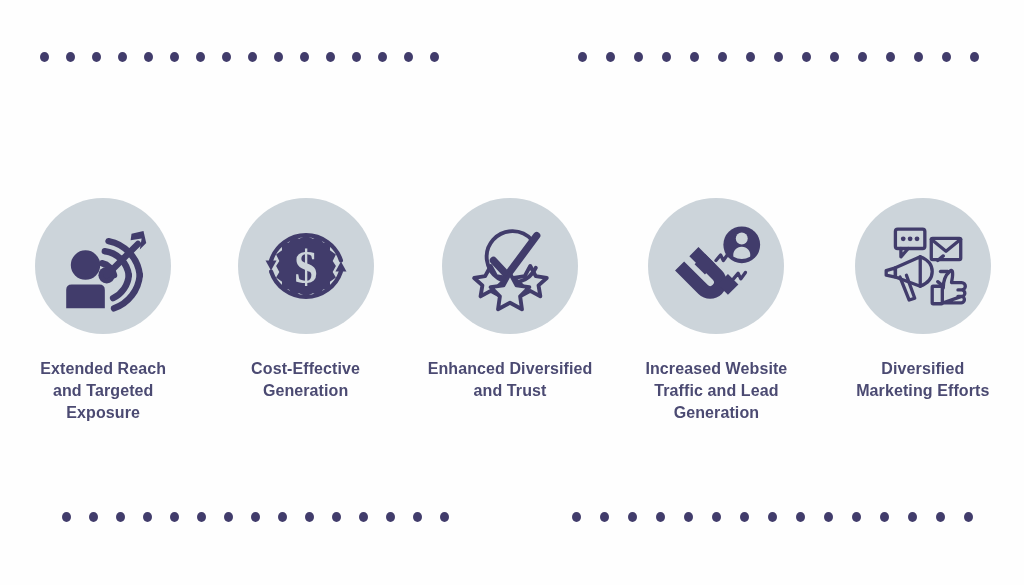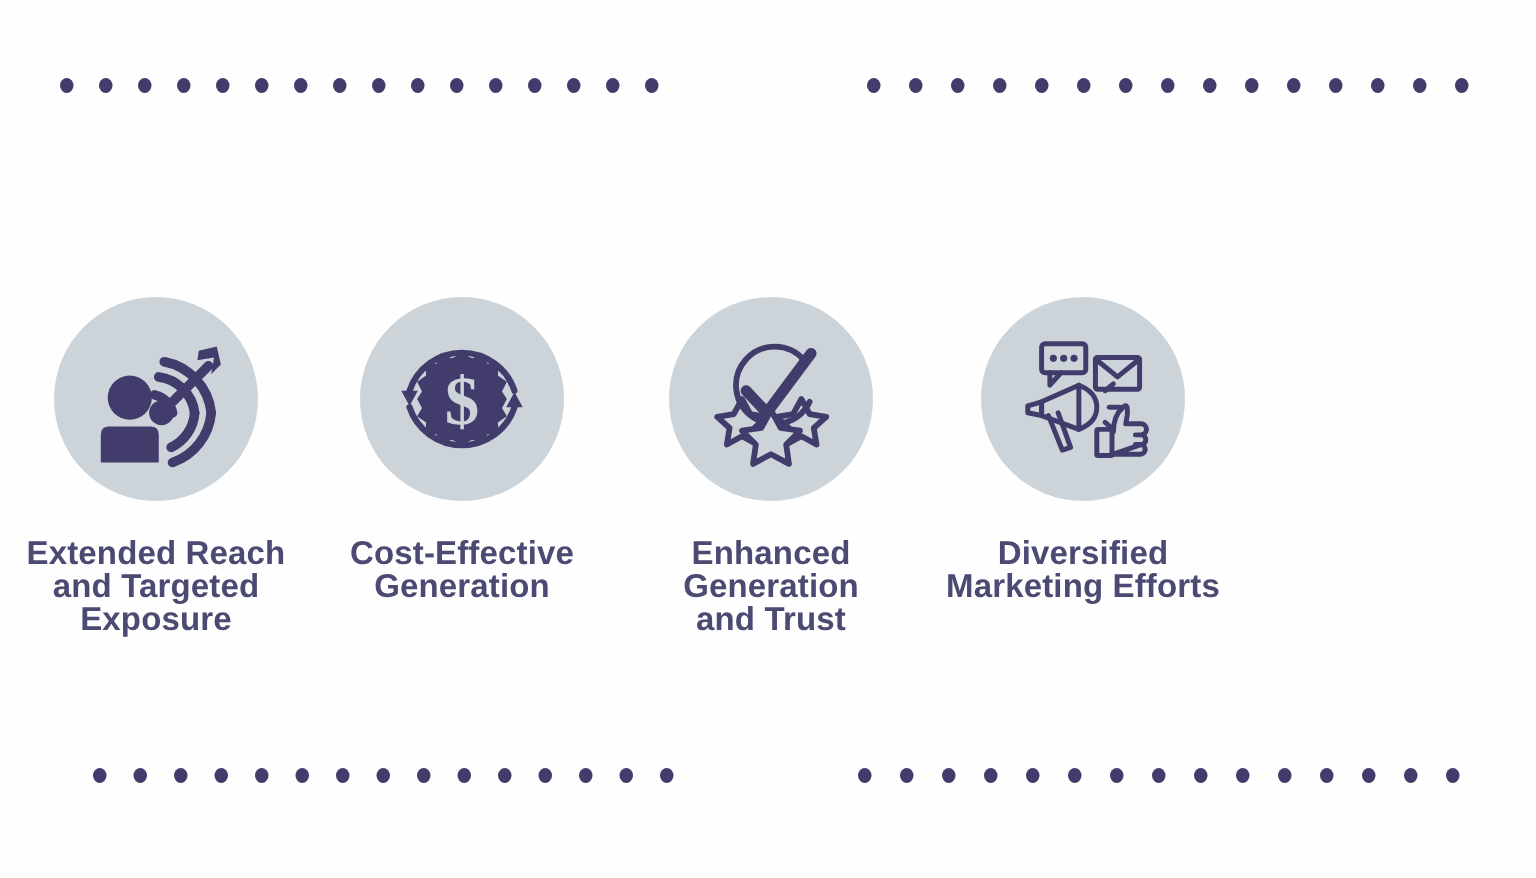--- a/index.html
+++ b/index.html
@@ -76,21 +76,21 @@
     justify-content: center;
     flex: none;
   }
   .badge svg {
     display: block;
   }
 
   .label {
     margin-top: 24px;
     text-align: center;
-    font-size: 22px;
+    font-size: 16px;
     line-height: 22px;
     color: #4b4a72;
     font-weight: 600;
     letter-spacing: 0.1px;
     width: 190px;
     white-space: pre-line;
   }
 
   
   .item-1 { margin-left: 2px; }
@@ -206,24 +206,50 @@
             <path d="M32 44 L47 60 L79 17" fill="none" stroke-width="8"></path>
 
             <path d="M29 50 L35 61 L47 63 L38 71 L40 83 L29 77 L18 83 L20 71 L11 63 L23 61 Z" fill="none"></path>
 
             <path d="M72 50 L78 61 L90 63 L81 71 L83 83 L72 77 L61 83 L63 71 L54 63 L66 61 Z" fill="none"></path>
 
             <path d="M50 58 L57 71 L71 73 L61 83 L63 97 L50 90 L37 97 L39 83 L29 73 L43 71 Z" fill="#ccd4da"></path>
           </svg>
         </span>
       </div>
-      <div class="label">Enhanced Generation
+      <div class="label">Enhanced Diversified
 and Trust</div>
     </div>
 
+    <div class="item item-4">
+      <div class="badge">
+        <span>
+          <svg width="92" height="92" viewBox="0 0 100 100" fill="none">
+
+            <path d="M42 38 L30 26 A27 27 0 1 0 11 71 L23 83 A10 10 0 0 1 42 38 Z" fill="none" stroke="#413c6b" stroke-width="0"></path>
+            <g transform="rotate(-45 38 62)">
+              <path d="M20 34 A18 18 0 0 1 56 34 L56 70 L42 70 L42 34 A4 4 0 0 0 34 34 L34 70 L20 70 Z" fill="#413c6b" transform="rotate(180 38 52)"></path>
+            </g>
+
+            <rect x="30" y="40" width="16" height="16" fill="#413c6b" transform="rotate(45 38 48)"></rect>
+            <rect x="55" y="62" width="16" height="16" fill="#413c6b" transform="rotate(45 63 70)"></rect>
+
+            <path d="M50 44 L55 38 L58 44 L63 37" stroke="#413c6b" stroke-width="3.6" fill="none" stroke-linecap="round" stroke-linejoin="round"></path>
+            <path d="M69 64 L74 58 L77 64 L82 57" stroke="#413c6b" stroke-width="3.6" fill="none" stroke-linecap="round" stroke-linejoin="round"></path>
+
+            <circle cx="78" cy="27" r="20" fill="#413c6b"></circle>
+            <circle cx="78" cy="20" r="6.5" fill="#ccd4da"></circle>
+            <path d="M78 29 A9 9 0 0 1 87 40 Q78 45 69 40 A9 9 0 0 1 78 29 Z" fill="#ccd4da"></path>
+          </svg>
+        </span>
+      </div>
+      <div class="label">Increased Website
+Traffic and Lead
+Generation</div>
+    </div>
 
     <div class="item item-5">
       <div class="badge">
         <span>
           <svg width="92" height="92" viewBox="0 0 100 100" fill="none" stroke="#413c6b" stroke-width="3.6" stroke-linecap="round" stroke-linejoin="round">
 
             <rect x="20" y="10" width="32" height="21" rx="2.5" fill="none"></rect>
             <path d="M26 31 L26 40 L34 31" fill="none"></path>
             <circle cx="28.5" cy="20.5" r="2.6" fill="#413c6b" stroke="none"></circle>
             <circle cx="36" cy="20.5" r="2.6" fill="#413c6b" stroke="none"></circle>

